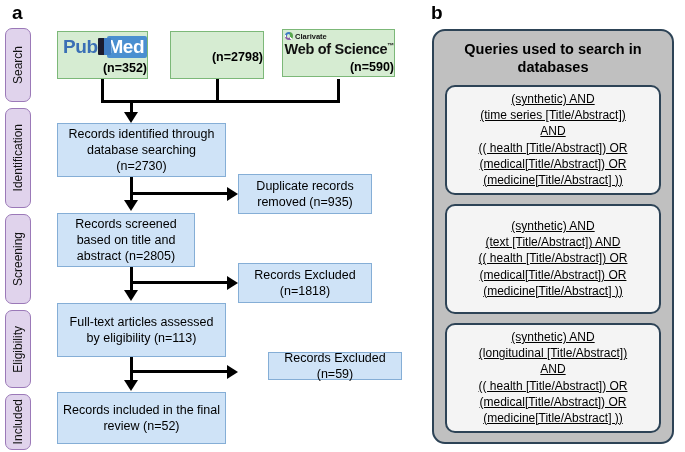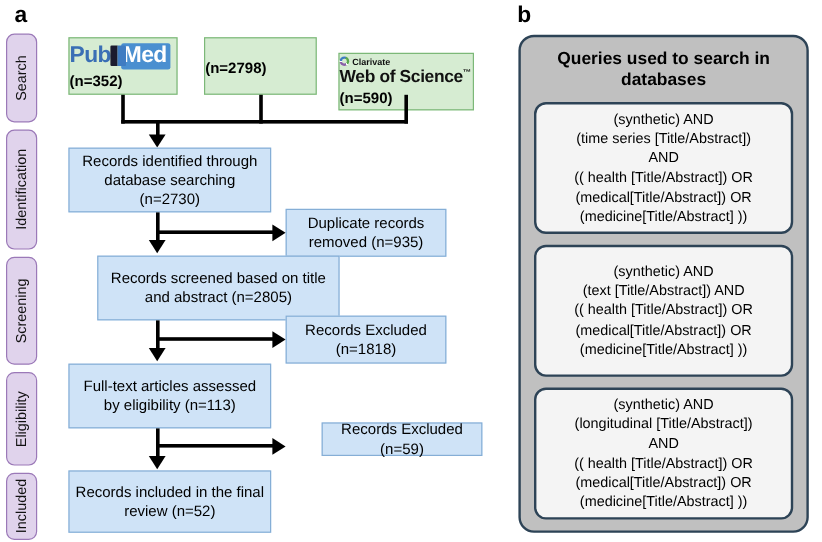--- a/index.html
+++ b/index.html
@@ -49,21 +49,21 @@
   }
 
   
   .db-box {
     position: absolute;
     background: #d6ecd2;
     border: 1.5px solid #7cb878;
     box-sizing: border-box;
     display: flex;
     flex-direction: column;
-    align-items: flex-start;
+    align-items: flex-end;
     justify-content: center;
   }
   .db-count {
     font-size: 12.5px;
     font-weight: bold;
     color: #000;
     margin-top: 3px;
   }
 
   
@@ -231,20 +231,21 @@
     font-size: 12px;
     line-height: 1.34;
     color: #000;
     padding: 9px 20px;
     margin-bottom: 9px;
     white-space: pre-line;
     height: 110px;
     display: flex;
     align-items: center;
     justify-content: center;
+    text-decoration: underline;
   }
   .query-card:last-child { margin-bottom: 0; }
 </style>
 </head>
 <body>
 
 <div class="panel-label" id="panel-label-a">a</div>
 <div class="panel-label" id="panel-label-b">b</div>
 
 <div class="phase-chip" style="top:28px; height:74px;">
@@ -269,21 +270,21 @@
       <span class="pm-book"></span>
       <span class="pm-med">Med</span>
   </div>
   <div class="db-count">(n=352)</div>
 </div>
 
 <div class="db-box" style="left:170px; top:31px; width:94px; height:48px;">
   <div class="db-count">(n=2798)</div>
 </div>
 
-<div class="db-box" style="left:282px; top:44px; width:113px; height:48px;">
+<div class="db-box" style="left:282px; top:29px; width:113px; height:48px;">
   <div class="wos-logo">
     <div class="wos-clarivate">
       <span class="clarivate-mark"></span>
         <span>Clarivate</span>
     </div>
     <div class="wos-name"><span>Web of Science</span><span class="tm">™</span></div>
   </div>
   <div class="db-count">(n=590)</div>
 </div>
 
@@ -292,21 +293,21 @@
 <div class="vline" style="left:337px; top:79px; height:24px;"></div>
 <div class="hline" style="left:101px; top:100px; width:239px;"></div>
 <div class="vline" style="left:130px; top:100px; height:17px;"></div>
 <div class="arrow-down" style="left:124px; top:112px;"></div>
 
 <div class="flow-box" style="left:57px; top:123px; width:169px; height:54px;">Records identified through database searching
 (n=2730)</div>
 
 <div class="flow-box" style="left:238px; top:174px; width:134px; height:40px;">Duplicate records removed (n=935)</div>
 
-<div class="flow-box" style="left:57px; top:213px; width:202px; height:54px;margin-left:24px;">Records screened based on title and abstract
+<div class="flow-box" style="left:57px; top:213px; width:138px; height:54px;">Records screened based on title and abstract
 (n=2805)</div>
 
 <div class="flow-box" style="left:238px; top:263px; width:134px; height:40px;">Records Excluded (n=1818)</div>
 
 <div class="flow-box" style="left:57px; top:303px; width:169px; height:54px;">Full-text articles assessed by eligibility
 (n=113)</div>
 
 <div class="flow-box" style="left:238px; top:352px; width:134px; height:28px;margin-left:30px;">Records Excluded (n=59)</div>
 
 <div class="flow-box" style="left:57px; top:392px; width:169px; height:52px;">Records included in the final review

